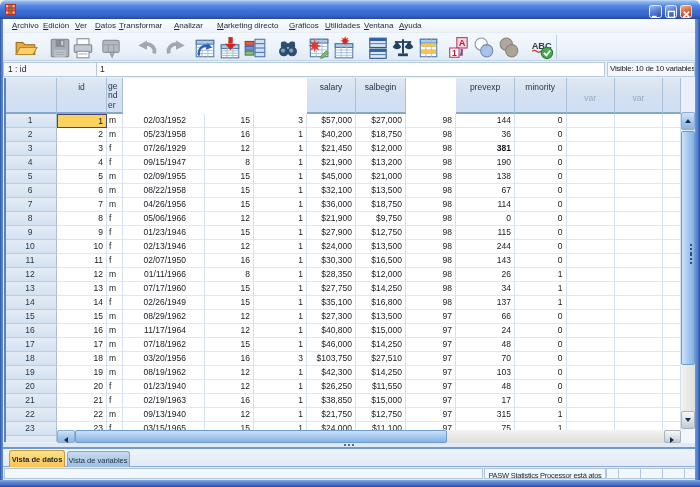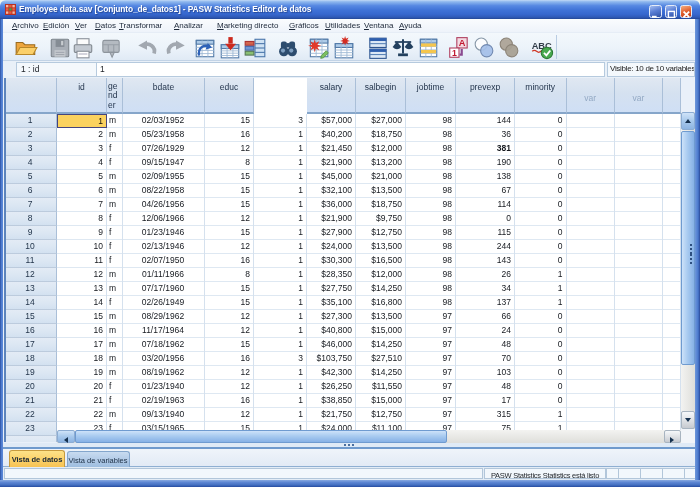--- a/index.html
+++ b/index.html
@@ -18,21 +18,21 @@
 #toolbar{position:absolute;left:3px;top:32px;width:694px;height:28.5px;background:linear-gradient(180deg,#f3f8fc 0%,#ecf3fa 55%,#e0eaf5 100%);border-top:1px solid #e6edf6;border-bottom:1px solid #c2d3e6;z-index:40}
 .tico{position:absolute;top:2.5px;width:24px;height:24px}
 #cellref{position:absolute;left:3px;top:60.5px;width:694px;height:17.5px;background:#e9f0f8;z-index:40}
 .crpanel{position:absolute;top:1px;height:15px;background:#f4f8fc;border:1px solid #b6cade;font-size:8.5px;color:#20242a;white-space:nowrap;overflow:hidden}
 #grid{position:absolute;left:4px;top:78px;width:677px;height:364px;background:#fff;overflow:hidden;z-index:10}
 .hc{position:absolute;top:0;height:36px;background:linear-gradient(180deg,#e0e8f2 0%,#d5e1f0 45%,#cfdff5 100%);border-right:1px solid #aabfd8;border-bottom:2px solid #86a6ca;font-size:8.5px;color:#1f3048;text-align:center;padding-top:3.5px}
 .row{position:absolute;left:0;width:677px;height:14px;border-bottom:1px solid #dee8f2;background:#fff}
 .rh{position:absolute;top:0;height:14px;background:linear-gradient(180deg,#e3ebf5 0%,#dce7f3 50%,#d3e1f0 100%);border-right:1px solid #aabfd8;border-bottom:1px solid #bccbdd;font-size:8.5px;color:#24364c;text-align:center;line-height:13.5px;left:0;width:53px;margin-top:-0.5px}
 .cl{position:absolute;top:0;height:14px;border-right:1px solid #d5e1ee;font-size:8.5px;color:#15191f;line-height:13.8px;white-space:nowrap;overflow:hidden}
 .num{text-align:right;padding-right:3px}
-.dt{text-align:center;padding-right:1px}
+.dt{text-align:right;padding-right:18px}
 .tx{text-align:left;padding-left:2px}
 .vsb,.hsb{position:absolute;z-index:30}
 .sbtn{position:absolute;border:1px solid #8cacd2;border-radius:2px;background:linear-gradient(180deg,#cfe3f8 0%,#a8c9ec 50%,#8db4e2 100%)}
 .sbtnS{position:absolute;border:1px solid #a8b4c0;border-radius:2px;background:linear-gradient(180deg,#f6f8fa 0%,#dde0e4 55%,#c6cad0 100%)}
 #tabbar{position:absolute;left:3px;top:446.5px;width:694px;height:20.5px;background:linear-gradient(180deg,#eff4fa,#e2eaf5);border-top:2px solid #6f9acd;z-index:40;border-bottom:1px solid #8fafd2}
 .tab{position:absolute;font-size:7.5px;text-align:center;border-radius:3px 3px 0 0;white-space:nowrap;overflow:hidden}
 #statusbar{position:absolute;left:3px;top:467px;width:694px;height:12.5px;background:#e3ecf6;z-index:40}
 .sp{position:absolute;top:1px;height:10.5px;background:#f2f7fc;border:1px solid #b2c6da;font-size:8px;color:#23282e;white-space:nowrap;overflow:hidden;letter-spacing:-0.1px}
 
 </style></head><body>
@@ -46,21 +46,20 @@
         <rect x="1.0" y="1.0" width="2.4" height="2.4" fill="#f4b8a0"></rect>
         <rect x="4.2" y="1.0" width="2.4" height="2.4" fill="#e86040"></rect>
         <rect x="7.4" y="1.0" width="2.4" height="2.4" fill="#f4b8a0"></rect>
         <rect x="1.0" y="4.2" width="2.4" height="2.4" fill="#e86040"></rect>
         <rect x="4.2" y="4.2" width="2.4" height="2.4" fill="#48a048"></rect>
         <rect x="7.4" y="4.2" width="2.4" height="2.4" fill="#e86040"></rect>
         <rect x="1.0" y="7.4" width="2.4" height="2.4" fill="#f4b8a0"></rect>
         <rect x="4.2" y="7.4" width="2.4" height="2.4" fill="#e86040"></rect>
         <rect x="7.4" y="7.4" width="2.4" height="2.4" fill="#f4b8a0"></rect>
       </svg>
-<span class="ttext">Employee data.sav [Conjunto_de_datos1] - PASW Statistics Editor de datos</span>
 <div id="bmin" class="wbtn" style="left:649px"><svg width="11" height="11" viewBox="0 0 11 11">
           <rect x="2" y="6.8" width="4.6" height="1.8" fill="#fff"></rect>
         </svg></div>
 <div id="bmax" class="wbtn" style="left:664.5px"><svg width="11" height="11" viewBox="0 0 11 11">
           <rect x="2.4" y="2.4" width="6" height="6" fill="none" stroke="#fff" stroke-width="1.4"></rect>
         </svg></div>
 <div id="bclose" class="wbtn" style="left:679.5px"><svg width="11" height="11" viewBox="0 0 11 11">
           <path d="M2.6 2.6 L8.2 8.2 M8.2 2.6 L2.6 8.2" stroke="#fff" stroke-width="1.8"></path>
         </svg></div>
 </div>
@@ -215,35 +214,32 @@
       </svg>
 <svg class="tico" style="left:527px" viewBox="0 0 22 22">
         <text x="1.5" y="12" font-size="8.5" font-weight="bold" fill="#323c48" font-family="Liberation Sans">ABC</text>
         <path d="M2 14 q2 -1.8 4 0 t4 0 t4 0" fill="none" stroke="#d03828" stroke-width="1.1"></path>
         <circle cx="15.5" cy="15.5" r="5.2" fill="#48aa50" stroke="#2e7a36"></circle>
         <path d="M12.8 15.5 L15 17.7 L18.6 13.3" fill="none" stroke="#fff" stroke-width="1.7"></path>
       </svg>
 <div style="position:absolute;left:553px;top:2px;width:1px;height:24px;background:#b9cce2"></div>
 </div>
 <div id="cellref">
-<div class="crpanel" style="left:13px;width:94px;padding:1.5px 0 0 4px">1 : id</div>
+<div class="crpanel" style="left:0;width:94px;padding:1.5px 0 0 4px">1 : id</div>
 <div class="crpanel" style="left:93px;width:509px;background:#fff;padding:1.5px 0 0 3px">1</div>
 <div class="crpanel" style="left:604px;width:88px;padding:1.5px 0 0 2px;color:#222;font-size:8px;letter-spacing:-0.3px">Visible: 10 de 10 variables</div>
 </div>
 <div id="grid">
 <div class="hc" style="left:0px;width:53px"></div>
 <div class="hc" style="left:53px;width:50px">id</div>
 <div class="hc" style="left:103px;width:16px">
         <div style="padding-left:1px;text-align:left;line-height:9.5px">ge<br>nd<br>er</div>
       </div>
-<div class="hc" style="left:119px;width:82px">bdate</div>
-<div class="hc" style="left:201px;width:49px">educ</div>
 <div class="hc" style="left:352px;width:50px">salbegin</div>
 <div class="hc" style="left:303px;width:49px">salary</div>
-<div class="hc" style="left:402px;width:50px">jobtime</div>
 <div class="hc" style="left:452px;width:59px">prevexp</div>
 <div class="hc" style="left:511px;width:51.5px">minority</div>
 <div class="hc" style="left:562.5px;width:48.5px">
         <div style="margin-top:11px;color:#93a9c4">var</div>
       </div>
 <div class="hc" style="left:611px;width:48px">
         <div style="margin-top:11px;color:#93a9c4">var</div>
       </div>
 <div class="hc" style="left:659px;width:18px"></div>
 <div class="row" style="top:36.0px">
@@ -355,21 +351,21 @@
 <div class="cl num" style="left:452px;width:59px;">114</div>
 <div class="cl num" style="left:511px;width:51.5px;">0</div>
 <div class="cl num" style="left:562.5px;width:48.5px;"></div>
 <div class="cl num" style="left:611px;width:48px;"></div>
 <div class="cl num" style="left:659px;width:18px;"></div>
 </div>
 <div class="row" style="top:134.0px">
 <div class="rh">8</div>
 <div class="cl num" style="left:53px;width:50px;">8</div>
 <div class="cl tx" style="left:103px;width:16px;">f</div>
-<div class="cl dt" style="left:119px;width:82px;">12/06/1966</div>
+<div class="cl dt" style="left:119px;width:82px;">05/06/1966</div>
 <div class="cl num" style="left:201px;width:49px;">12</div>
 <div class="cl num" style="left:250px;width:53px;">1</div>
 <div class="cl num" style="left:303px;width:49px;">$21,900</div>
 <div class="cl num" style="left:352px;width:50px;">$9,750</div>
 <div class="cl num" style="left:402px;width:50px;">98</div>
 <div class="cl num" style="left:452px;width:59px;">0</div>
 <div class="cl num" style="left:511px;width:51.5px;">0</div>
 <div class="cl num" style="left:562.5px;width:48.5px;"></div>
 <div class="cl num" style="left:611px;width:48px;"></div>
 <div class="cl num" style="left:659px;width:18px;"></div>
@@ -656,19 +652,19 @@
 <div style="position:absolute;left:3px;top:442.5px;width:694px;height:4px;background:#dfeaf6;z-index:35">
       <div style="position:absolute;left:341px;top:1px;width:2px;height:2px;background:#4a6fa0;box-shadow:4px 0 #4a6fa0,8px 0 #4a6fa0"></div>
     </div>
 <div style="position:absolute;left:690px;top:254px;width:2px;height:2px;background:#2d4f80;box-shadow:0 4px #2d4f80,0 8px #2d4f80;z-index:36"></div>
 <div id="tabbar">
 <div class="tab" style="left:6px;top:1.5px;width:56px;height:19px;background:linear-gradient(180deg,#fde289 0%,#fbd26b 45%,#f6bf4e 100%);border:1px solid #c89b3e;border-bottom:none;font-weight:bold;color:#172635;padding-top:4px">Vista de datos</div>
 <div class="tab" style="left:63.5px;top:2.5px;width:63px;height:18px;background:linear-gradient(180deg,#c8dbf0 0%,#b0c9e6 50%,#98badd 100%);border:1px solid #84a6cc;border-bottom:none;color:#20344a;padding-top:4px">Vista de variables</div>
 </div>
 <div id="statusbar">
 <div class="sp" style="left:1px;width:479px"></div>
-<div class="sp" style="left:481px;width:122px;text-align:center;padding-top:1.5px;font-size:7.5px;letter-spacing:-0.25px">PASW Statistics Statistics está listo</div>
+<div class="sp" style="left:481px;width:122px;text-align:center;padding-top:1.5px;font-size:7.5px;letter-spacing:-0.25px">PASW Statistics Processor está atos</div>
 <div class="sp" style="left:603px;width:91px"></div>
 <div style="position:absolute;left:615px;top:1px;width:1px;height:10.5px;background:#b2c6da"></div>
 <div style="position:absolute;left:637px;top:1px;width:1px;height:10.5px;background:#b2c6da"></div>
 <div style="position:absolute;left:659px;top:1px;width:1px;height:10.5px;background:#b2c6da"></div>
 <div style="position:absolute;left:681px;top:1px;width:1px;height:10.5px;background:#b2c6da"></div>
 </div>
 </div>
 </body></html>

